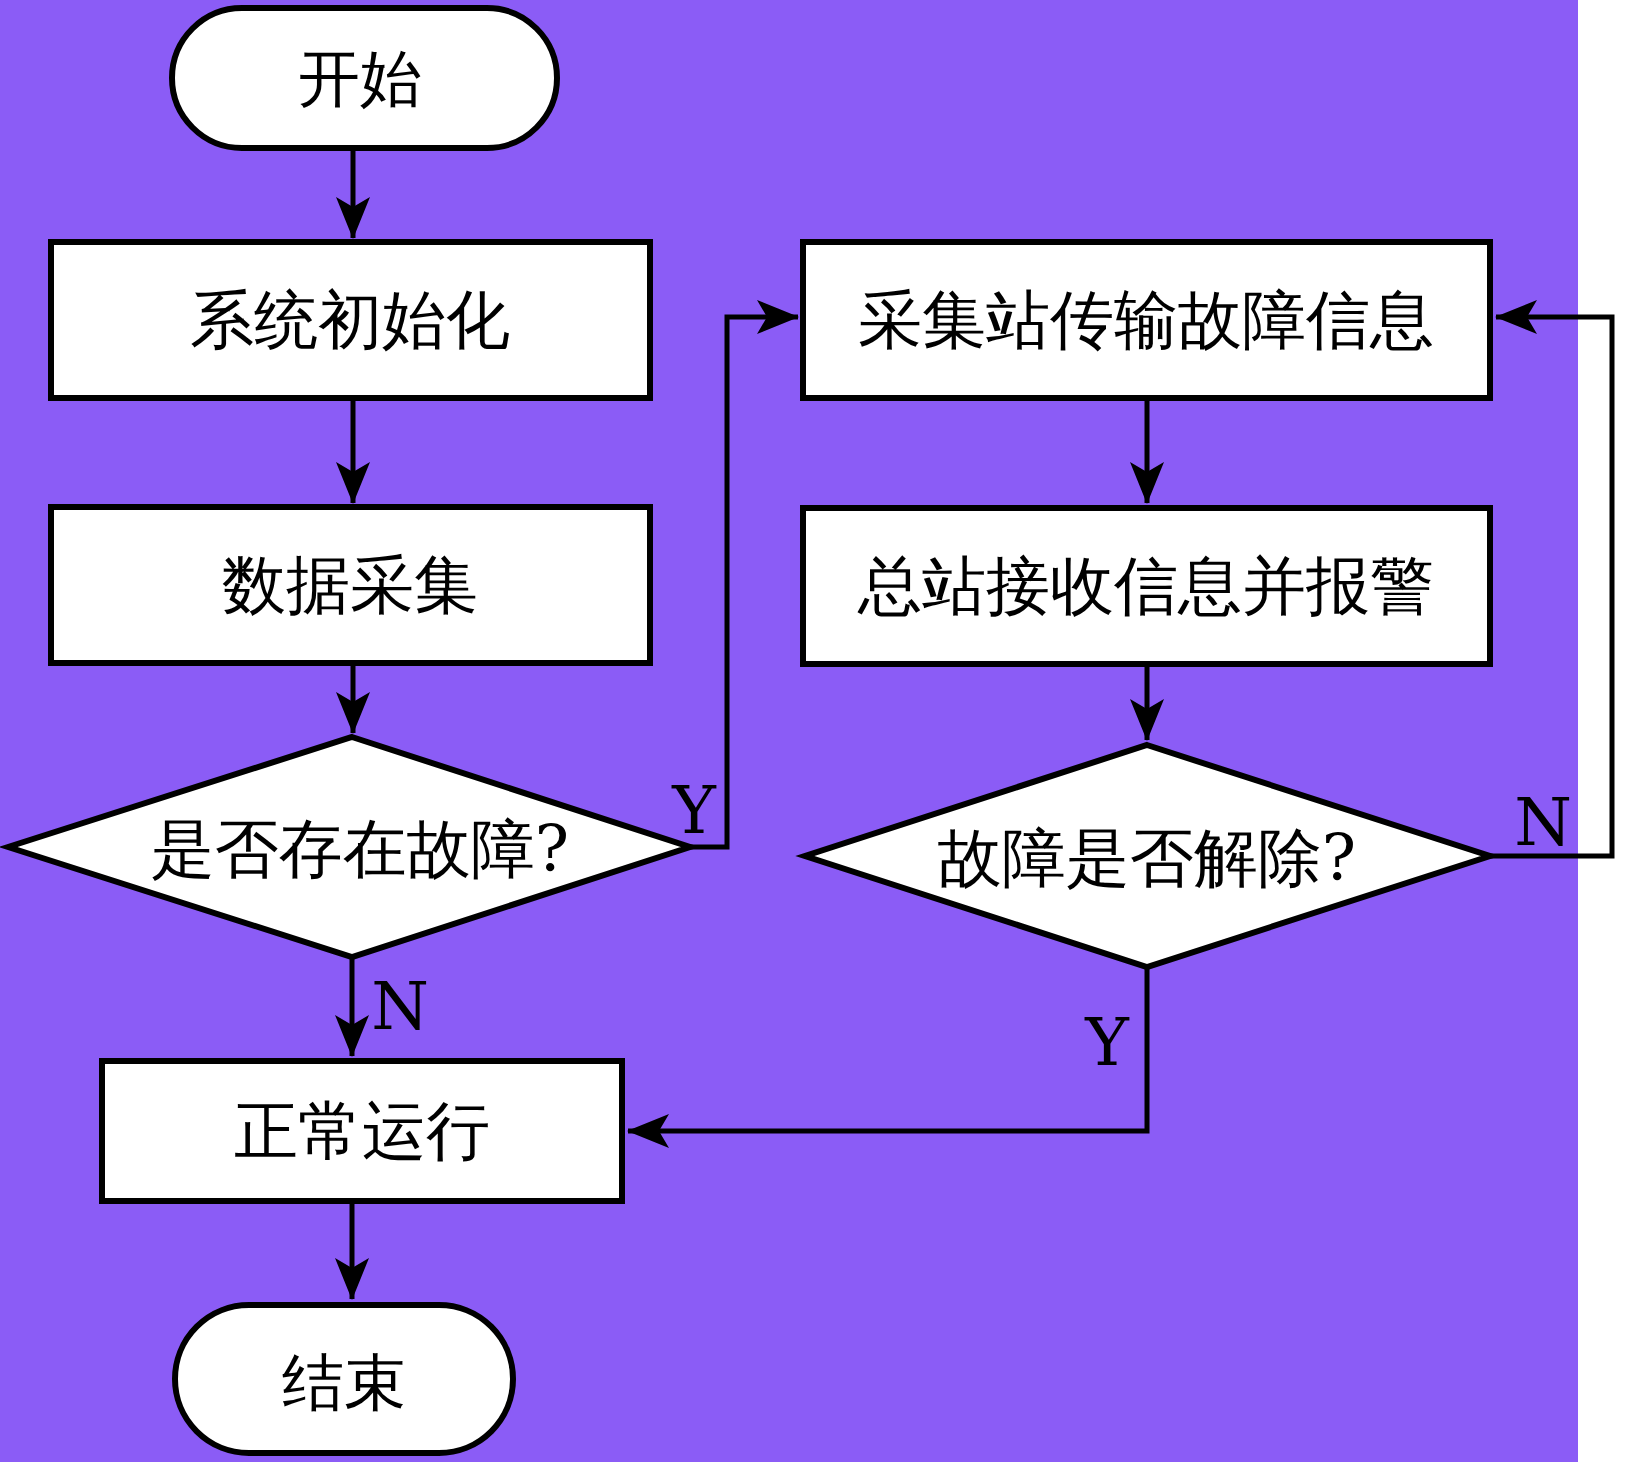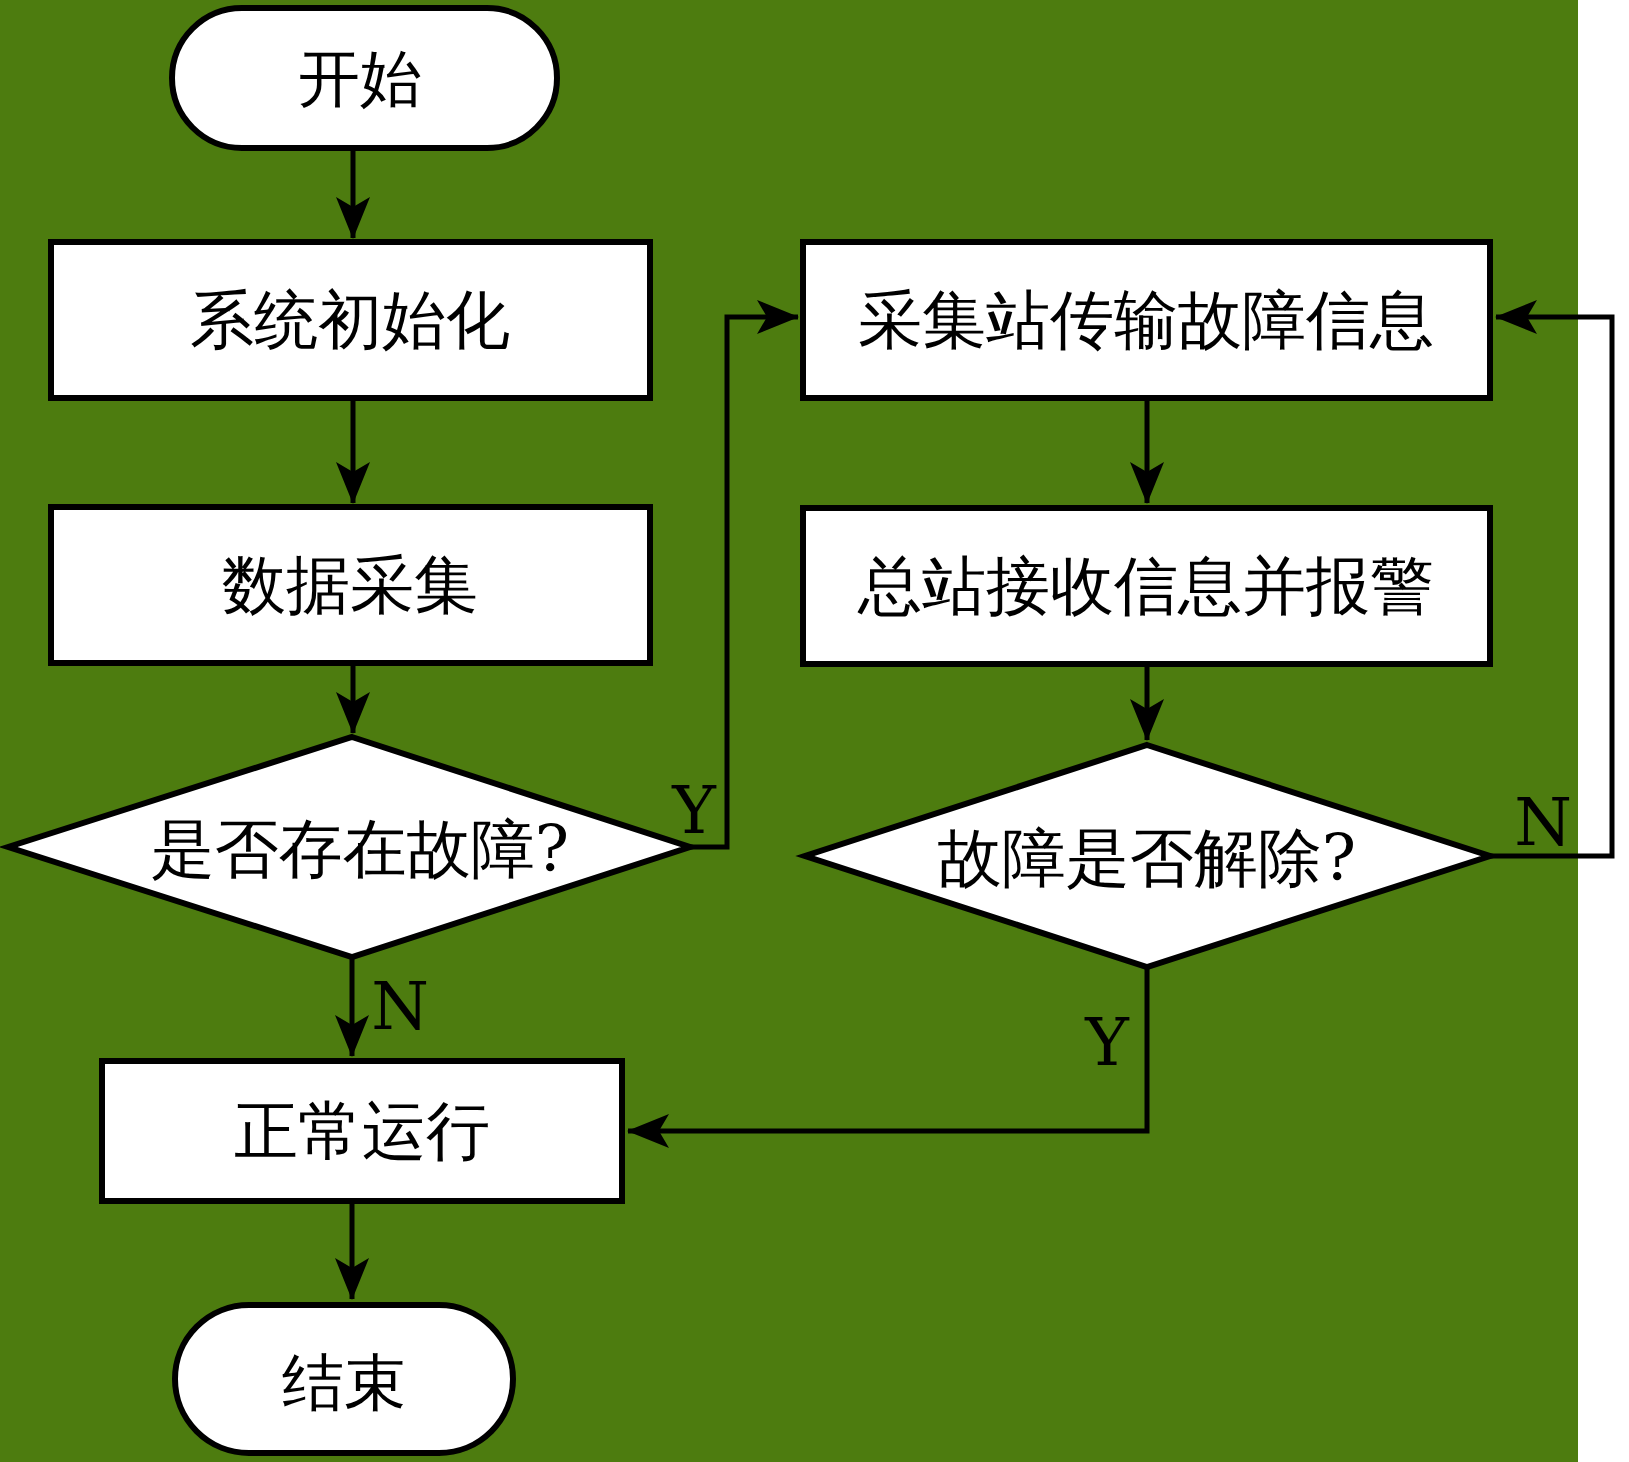--- a/index.html
+++ b/index.html
@@ -4,21 +4,21 @@
 <style>
   html, body {
     margin: 0;
     padding: 0;
     background: #ffffff;
   }
   .canvas {
     position: relative;
     width: 1578px;
     height: 1462px;
-    background: #4d7c0f;
+    background: #8b5cf6;
     font-family: "DejaVu Serif", "Liberation Serif", serif;
   }
   svg { display: block; }
   .shape {
     fill: #ffffff;
     stroke: #000000;
     stroke-width: 6;
   }
   .edge {
     fill: none;

